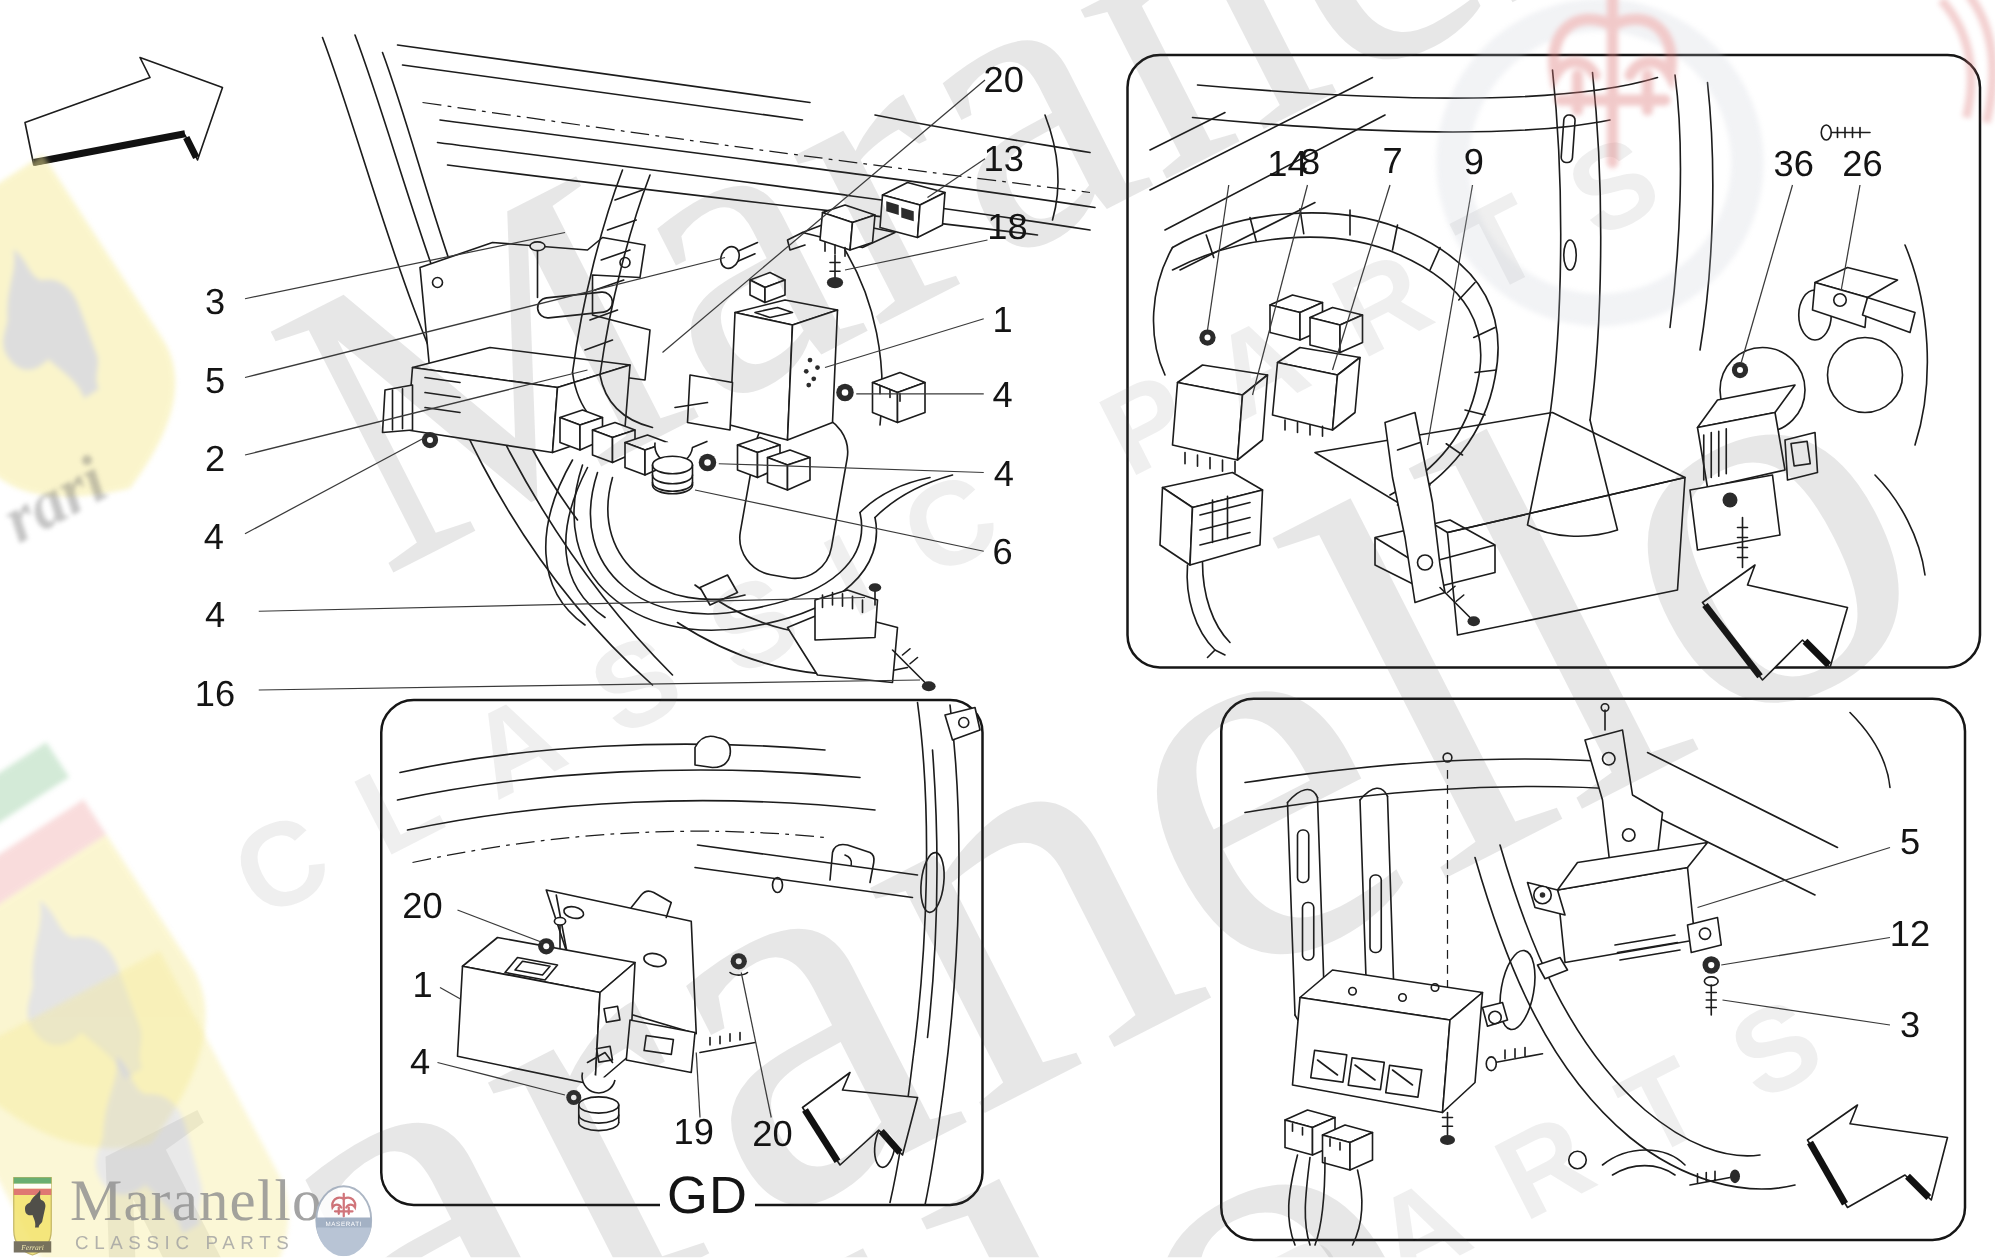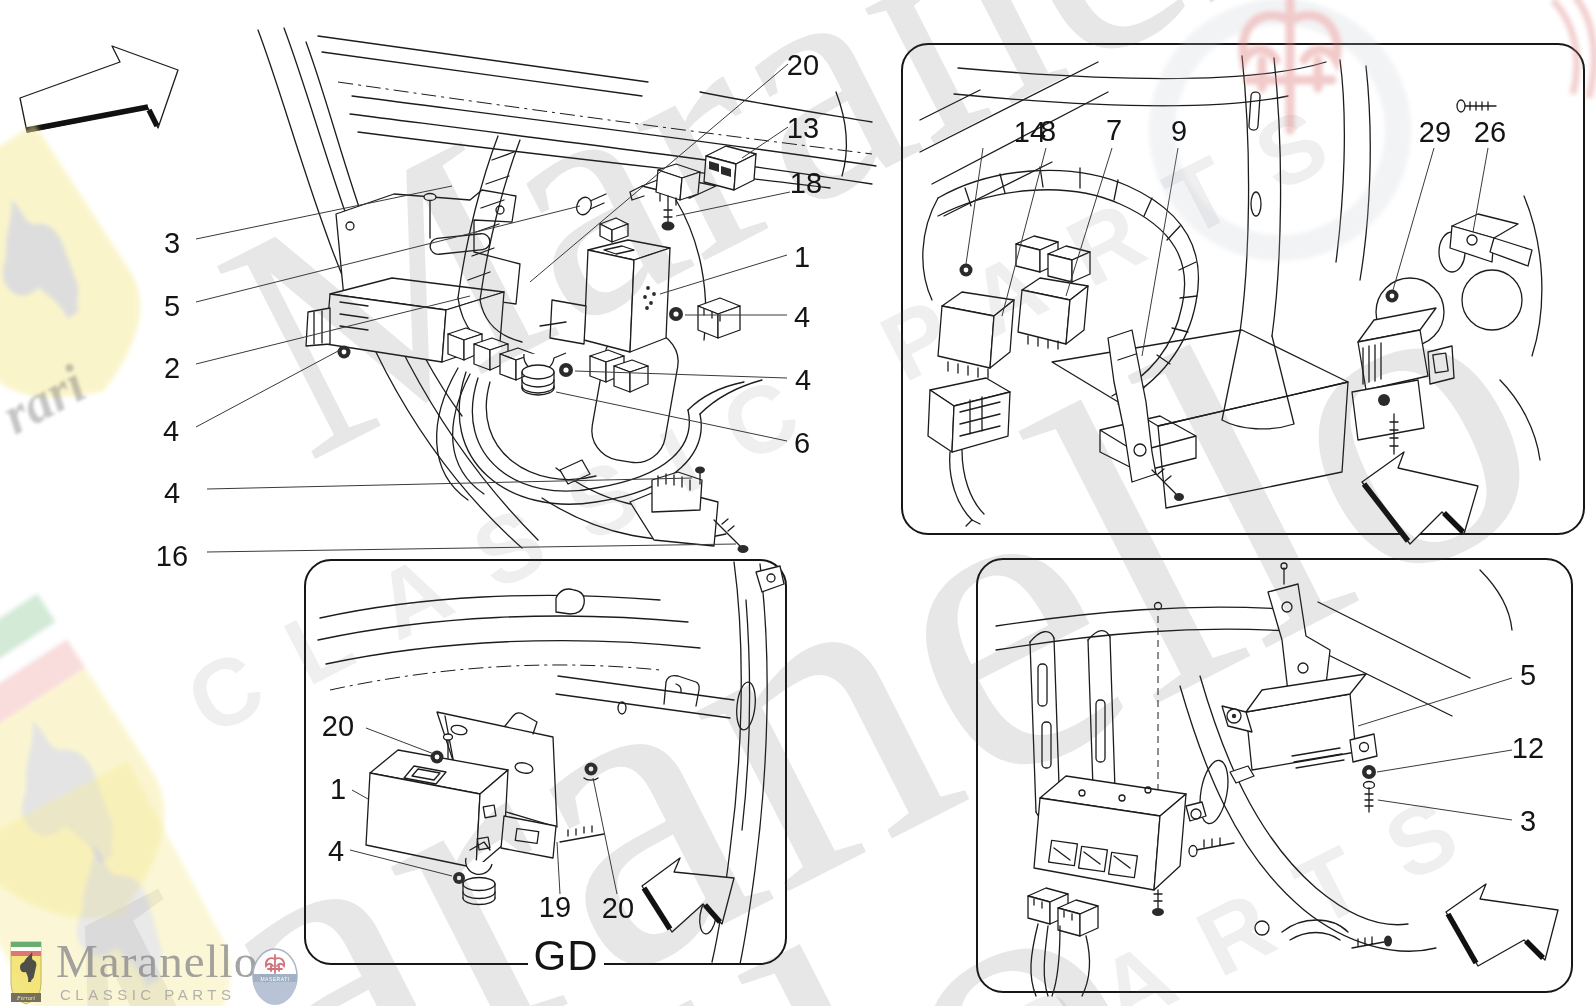--- a/index.html
+++ b/index.html
@@ -506,21 +506,21 @@
   <div class="callout" style="left:806px;top:183px">18</div>
   <div class="callout" style="left:802px;top:257px">1</div>
   <div class="callout" style="left:802px;top:317px">4</div>
   <div class="callout" style="left:803px;top:380px">4</div>
   <div class="callout" style="left:802px;top:443px">6</div>
 
   <div class="callout" style="left:1030px;top:132px">14</div>
   <div class="callout" style="left:1048px;top:131px">8</div>
   <div class="callout" style="left:1114px;top:130px">7</div>
   <div class="callout" style="left:1179px;top:131px">9</div>
-  <div class="callout" style="left:1435px;top:132px">29</div>
+  <div class="callout" style="left:1435px;top:132px">36</div>
   <div class="callout" style="left:1490px;top:132px">26</div>
 
   <div class="callout" style="left:338px;top:726px">20</div>
   <div class="callout" style="left:338px;top:789px">1</div>
   <div class="callout" style="left:336px;top:851px">4</div>
   <div class="callout" style="left:555px;top:907px">19</div>
   <div class="callout" style="left:618px;top:908px">20</div>
   <div class="callout gd" style="left:566px;top:956px">GD</div>
 
   <div class="callout" style="left:1528px;top:675px">5</div>

